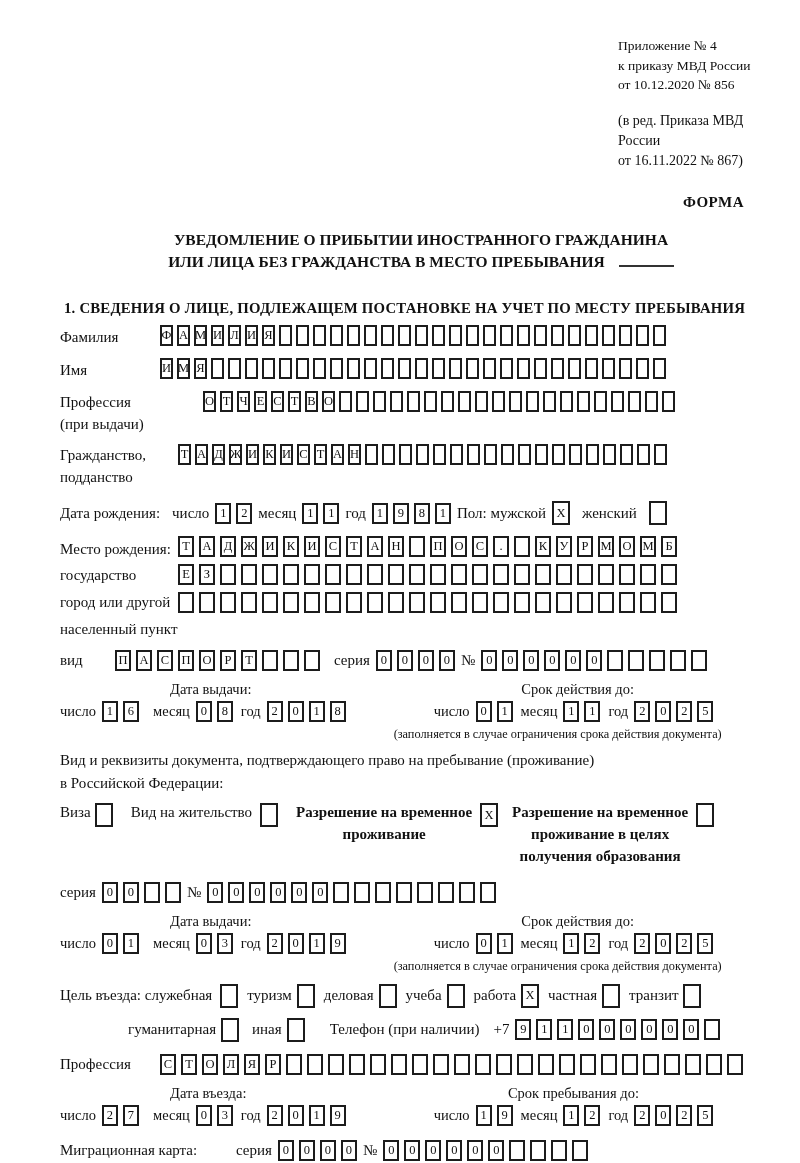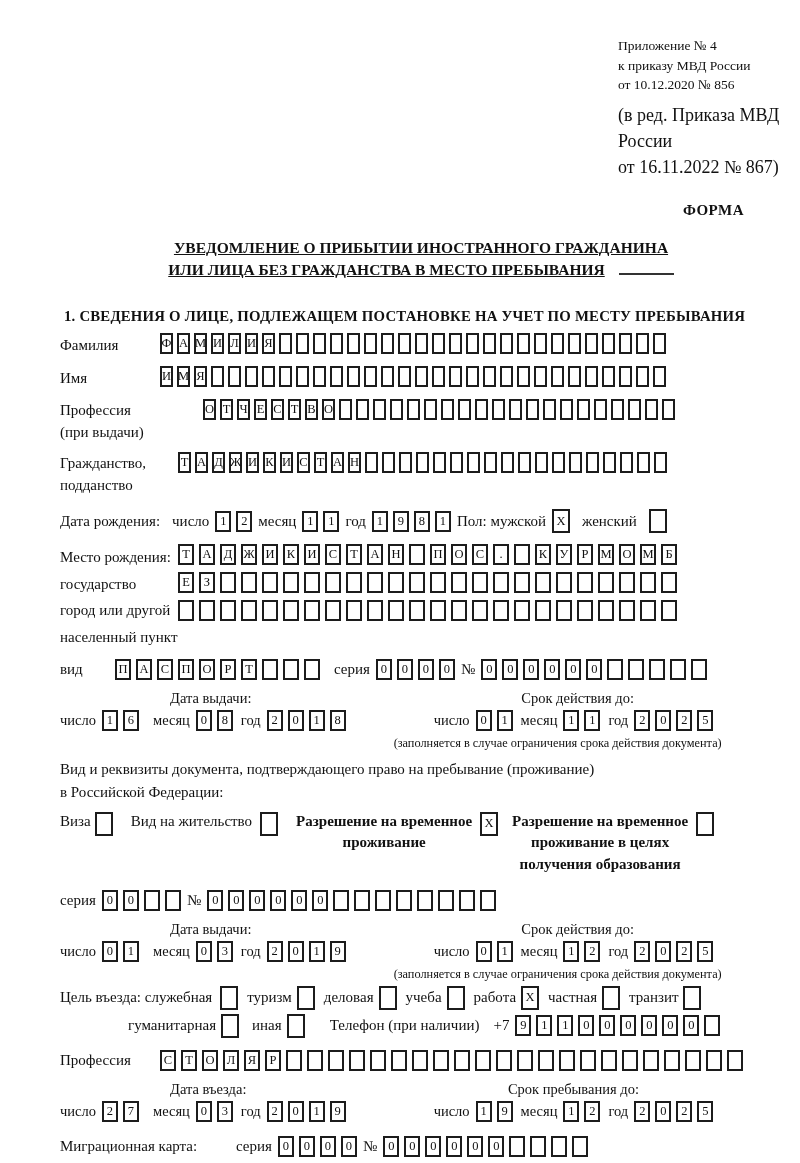--- a/index.html
+++ b/index.html
@@ -5,25 +5,25 @@
   * { box-sizing: border-box; margin: 0; padding: 0; }
   html, body { background: #ffffff; }
   body { font-family: "Liberation Serif", "DejaVu Serif", serif; color: #111; }
   .page {
     width: 800px; min-height: 1163px; margin: 0 auto; background: #fff;
     padding: 36px 18px 20px 60px; position: relative;
   }
 
   
   .annex { margin-left: 558px; font-size: 13.5px; line-height: 1.45; }
-  .annex .edition { margin-top: 7px; font-size: 18px; }
+  .annex .edition { margin-top: 16px; font-size: 14px; }
   .form-label { text-align: right; padding-right: 38px; font-weight: bold; font-size: 15px; margin-top: 22px; letter-spacing: .5px; }
 
   
-  .title { text-align: center; font-weight: bold; font-size: 15.5px; line-height: 1.45; margin-top: 18px; text-decoration: underline; }
+  .title { text-align: center; font-weight: bold; font-size: 15.5px; line-height: 1.45; margin-top: 18px; }
   .blank { display: inline-block; width: 55px; border-bottom: 2.5px solid #333; margin-left: 14px; height: 14px; }
   .sec-heading { font-weight: bold; font-size: 14.8px; margin-top: 26px; margin-left: 4px; letter-spacing: .2px; }
 
   
   .frow { display: flex; align-items: flex-start; margin-top: 8px; font-size: 15px; }
   .flabel { flex: none; line-height: 1.5; }
   .w100 { width: 100px; } .w118 { width: 118px; } .w143 { width: 143px; }
   .w55 { width: 55px; } .w135 { width: 140px; }
 
   
@@ -60,21 +60,21 @@
   .dg-note { font-size: 12.3px; margin-top: 5px; margin-left: -40px; white-space: nowrap; }
 
   
   .opt-row { display: flex; align-items: flex-start; margin-top: 10px; font-size: 15px; }
   .opt { display: flex; align-items: flex-start; }
   .opt .opt-label { line-height: 1.45; }
   .opt .box-cells { margin-left: 8px; margin-top: 1px; }
   .opt-center { text-align: center; font-weight: bold; }
 
   
-  .purp-row { display: flex; align-items: center; margin-top: 4px; font-size: 15px; flex-wrap: nowrap; text-align: right; }
+  .purp-row { display: flex; align-items: center; margin-top: 10px; font-size: 15px; flex-wrap: nowrap; text-align: right; }
   .purp { display: flex; align-items: center; margin-right: 9px; }
   .purp .box-cells { margin-left: 5px; }
 </style>
 </head>
 <body>
 
 <div class="page">
 
   <div class="annex">
     <div>Приложение № 4</div>

